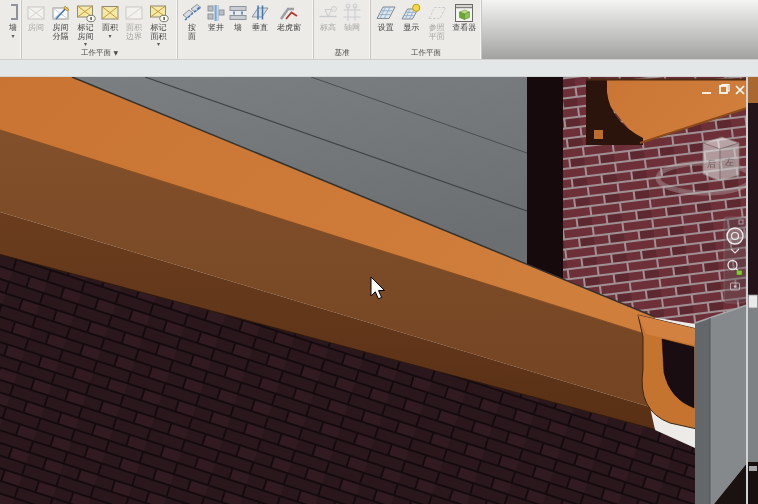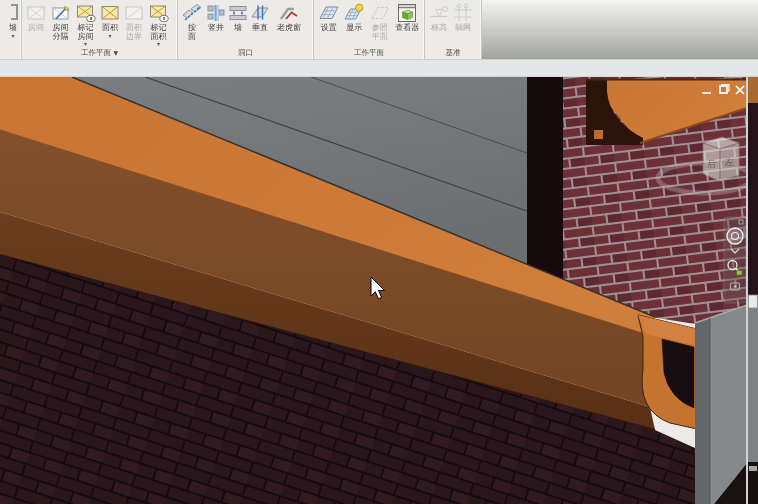--- a/index.html
+++ b/index.html
@@ -147,21 +147,42 @@
           <span>垂直</span>
         </div>
         <div class="btn" style="width:34px">
           <svg class="ic" viewBox="0 0 22 22">
             <path d="M3,17 L10,7 L16,7" fill="none" stroke="#9aa0a6" stroke-width="2.5"></path>
             <path d="M8,17 L13.5,10.5 L19,14" fill="none" stroke="#b03a30" stroke-width="1.8"></path>
           </svg>
           <span>老虎窗</span>
         </div>
       </div>
-      <div class="plabel"><span>洞口</span></div>
+    </div>
+
+    <div class="panel" style="width:56px">
+      <div class="btnrow">
+        <div class="btn dis" style="width:24px">
+          <svg class="ic" viewBox="0 0 22 22">
+            <path d="M2.5,14.5 H19.5" stroke="#9aa0a6" stroke-width="1.5"></path>
+            <polygon points="8,7.5 14.5,7.5 11.2,14.5" fill="none" stroke="#9aa0a6"></polygon>
+            <circle cx="17" cy="7" r="2.4" fill="none" stroke="#9aa0a6"></circle>
+          </svg>
+          <span>标高</span>
+        </div>
+        <div class="btn dis" style="width:24px">
+          <svg class="ic" viewBox="0 0 22 22">
+            <path d="M7,4 V19 M14,4 V19 M2.5,8 H19.5 M2.5,15 H19.5" stroke="#9aa0a6" fill="none"></path>
+            <circle cx="7" cy="4" r="2" fill="none" stroke="#9aa0a6"></circle>
+            <circle cx="14" cy="4" r="2" fill="none" stroke="#9aa0a6"></circle>
+          </svg>
+          <span>轴网</span>
+        </div>
+      </div>
+      <div class="plabel"><span>基准</span></div>
     </div>
 
     <div class="panel" style="width:110px">
       <div class="btnrow">
         <div class="btn" style="width:26px">
           <svg class="ic" viewBox="0 0 22 22">
             <polygon points="2,16.5 8,5 20,5 14,16.5" fill="#dfe6ec" stroke="#7f8994"></polygon>
             <path d="M6,8.8 H17.5 M4,12.6 H15.5 M10.5,5 L4.8,16.5 M15,5 L9.3,16.5" stroke="#8fb0c9" fill="none" stroke-width=".9"></path>
           </svg>
           <span>设置</span>
@@ -186,42 +207,20 @@
             <rect x="2.5" y="2.5" width="17" height="17" fill="#f4f3ef" stroke="#6a6a66"></rect>
             <rect x="2.5" y="2.5" width="17" height="3.2" fill="#d7d5d0" stroke="#6a6a66"></rect>
             <polygon points="6.5,10 11.5,8 16.5,10 11.5,12" fill="#bfe08a" stroke="#577f2a" stroke-width=".5"></polygon>
             <polygon points="6.5,10 11.5,12 11.5,17.5 6.5,15.5" fill="#6aa832" stroke="#577f2a" stroke-width=".5"></polygon>
             <polygon points="11.5,12 16.5,10 16.5,15.5 11.5,17.5" fill="#8cc454" stroke="#577f2a" stroke-width=".5"></polygon>
           </svg>
           <span>查看器</span>
         </div>
       </div>
       <div class="plabel"><span>工作平面</span></div>
-    </div>
-
-    <div class="panel" style="width:56px">
-      <div class="btnrow">
-        <div class="btn dis" style="width:24px">
-          <svg class="ic" viewBox="0 0 22 22">
-            <path d="M2.5,14.5 H19.5" stroke="#9aa0a6" stroke-width="1.5"></path>
-            <polygon points="8,7.5 14.5,7.5 11.2,14.5" fill="none" stroke="#9aa0a6"></polygon>
-            <circle cx="17" cy="7" r="2.4" fill="none" stroke="#9aa0a6"></circle>
-          </svg>
-          <span>标高</span>
-        </div>
-        <div class="btn dis" style="width:24px">
-          <svg class="ic" viewBox="0 0 22 22">
-            <path d="M7,4 V19 M14,4 V19 M2.5,8 H19.5 M2.5,15 H19.5" stroke="#9aa0a6" fill="none"></path>
-            <circle cx="7" cy="4" r="2" fill="none" stroke="#9aa0a6"></circle>
-            <circle cx="14" cy="4" r="2" fill="none" stroke="#9aa0a6"></circle>
-          </svg>
-          <span>轴网</span>
-        </div>
-      </div>
-      <div class="plabel"><span>基准</span></div>
     </div>
 
     <div id="ribbon-empty"></div>
   </div>
 
   <div id="optionsbar"></div>
 
   <svg id="scene" viewBox="0 0 758 427">
     <defs>
       <pattern id="darkbrick" patternUnits="userSpaceOnUse" width="36" height="24" patternTransform="rotate(18)">

